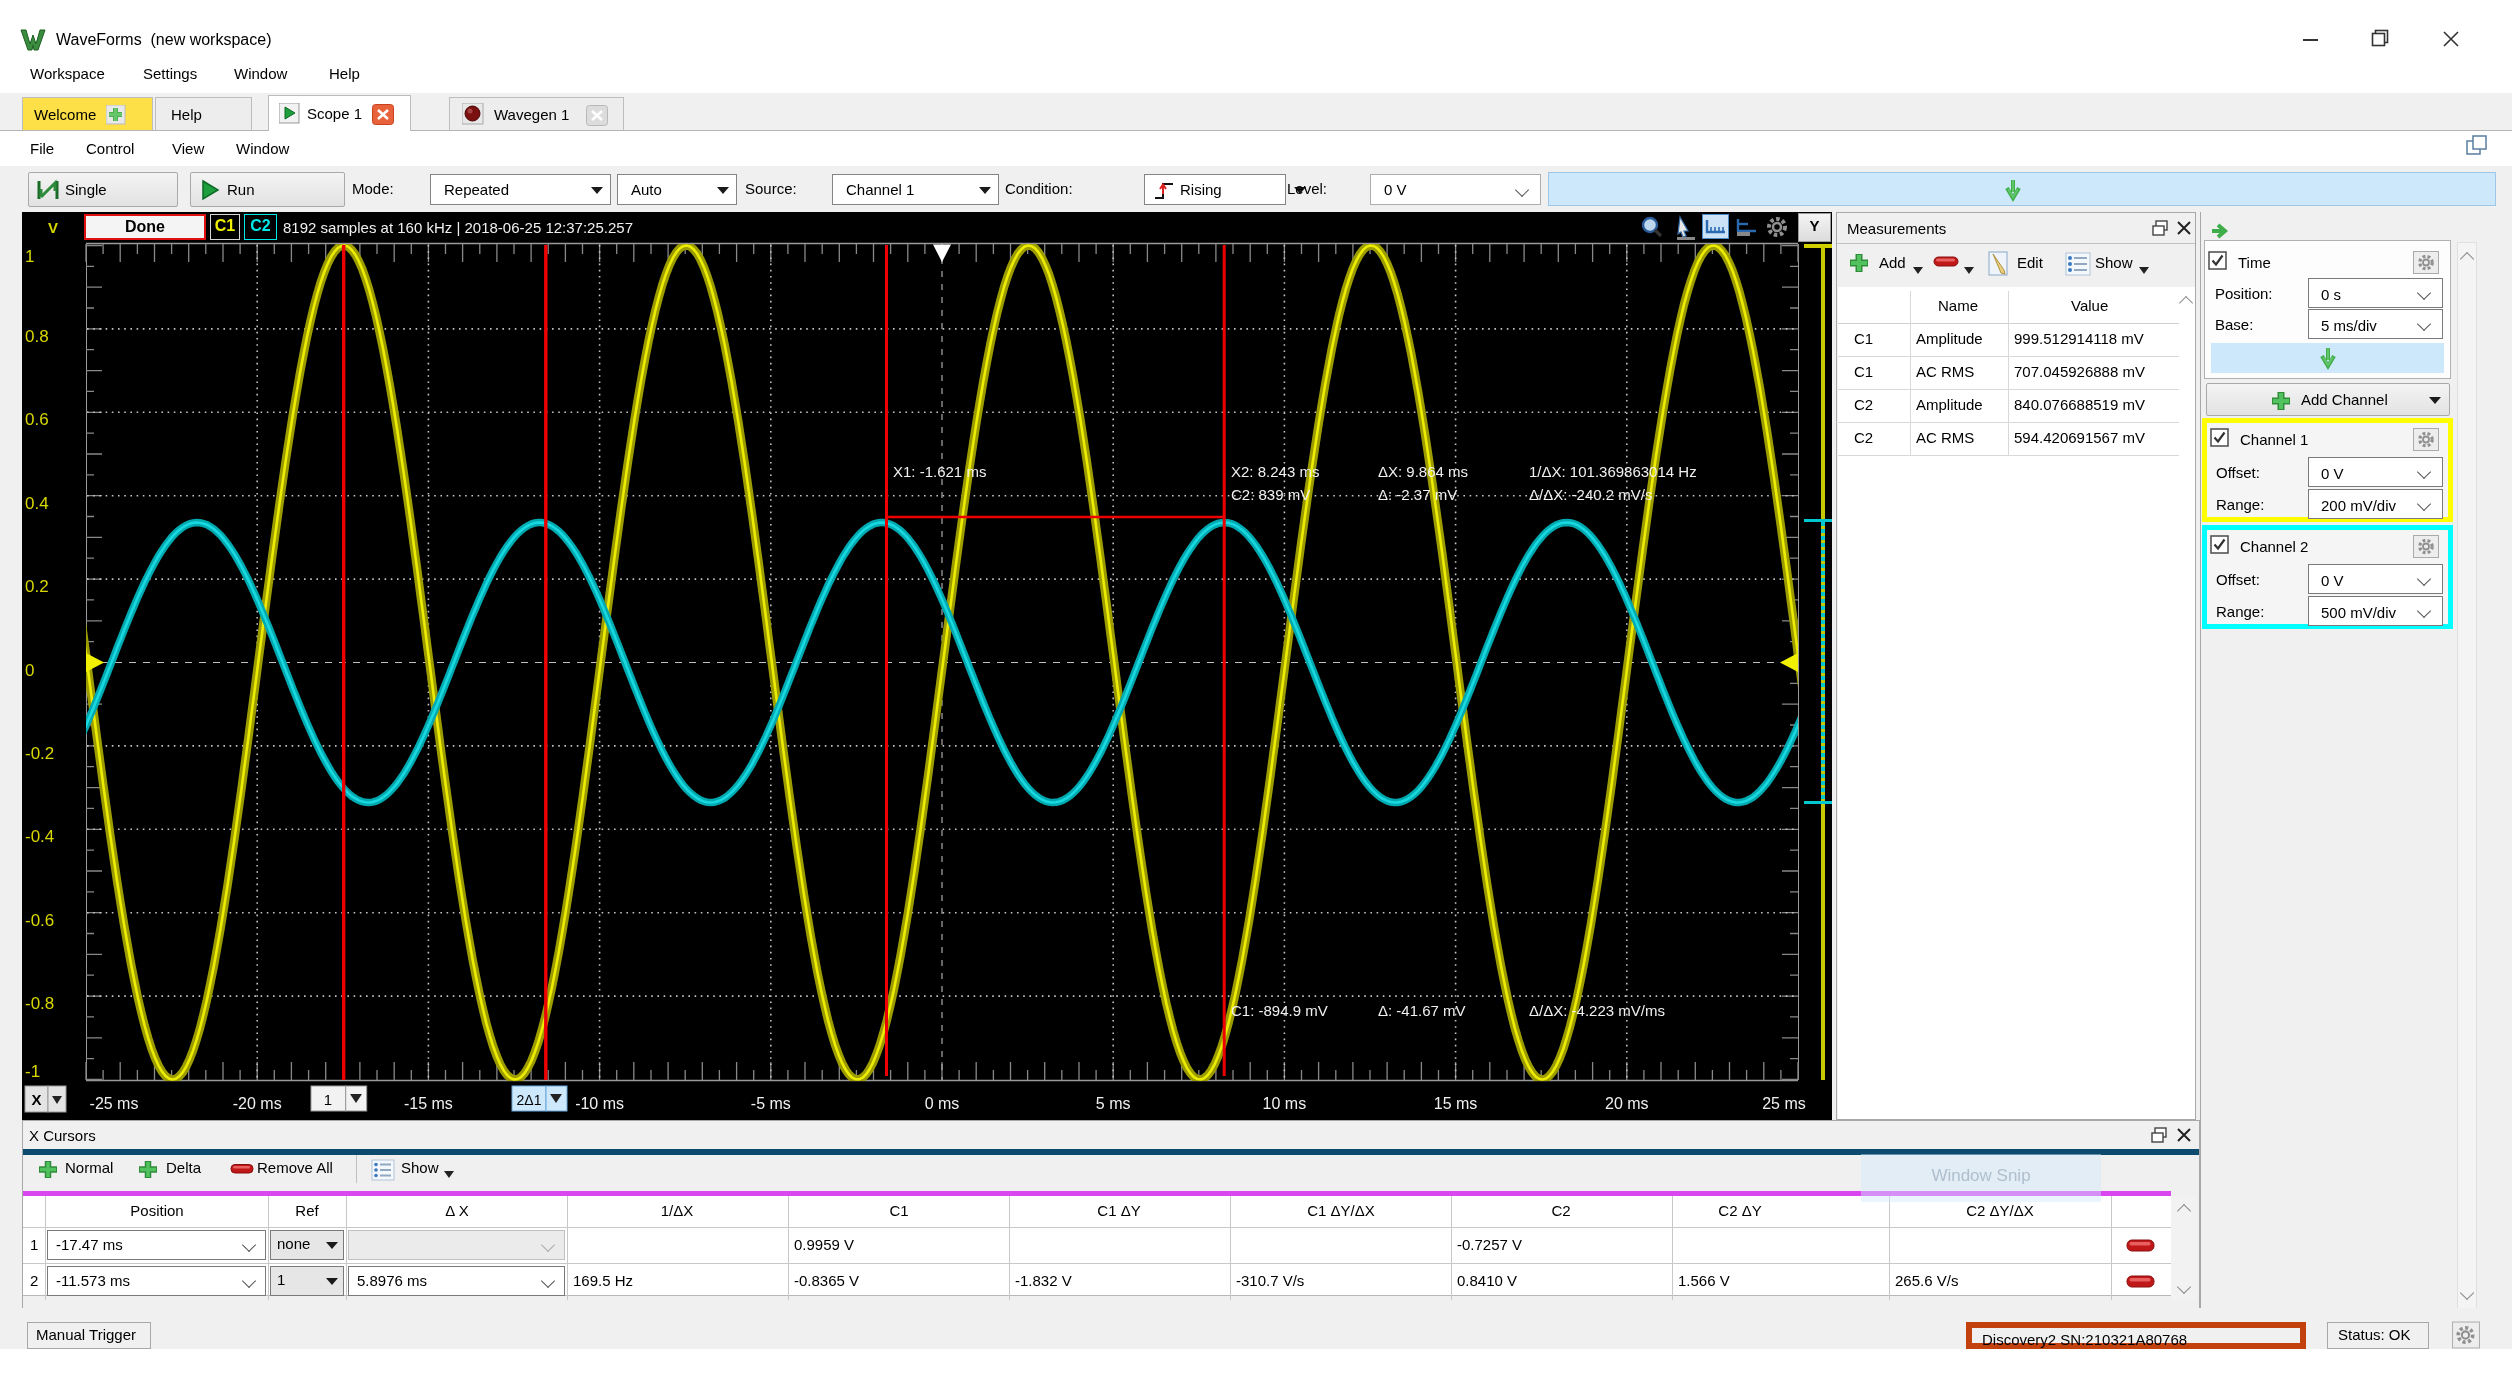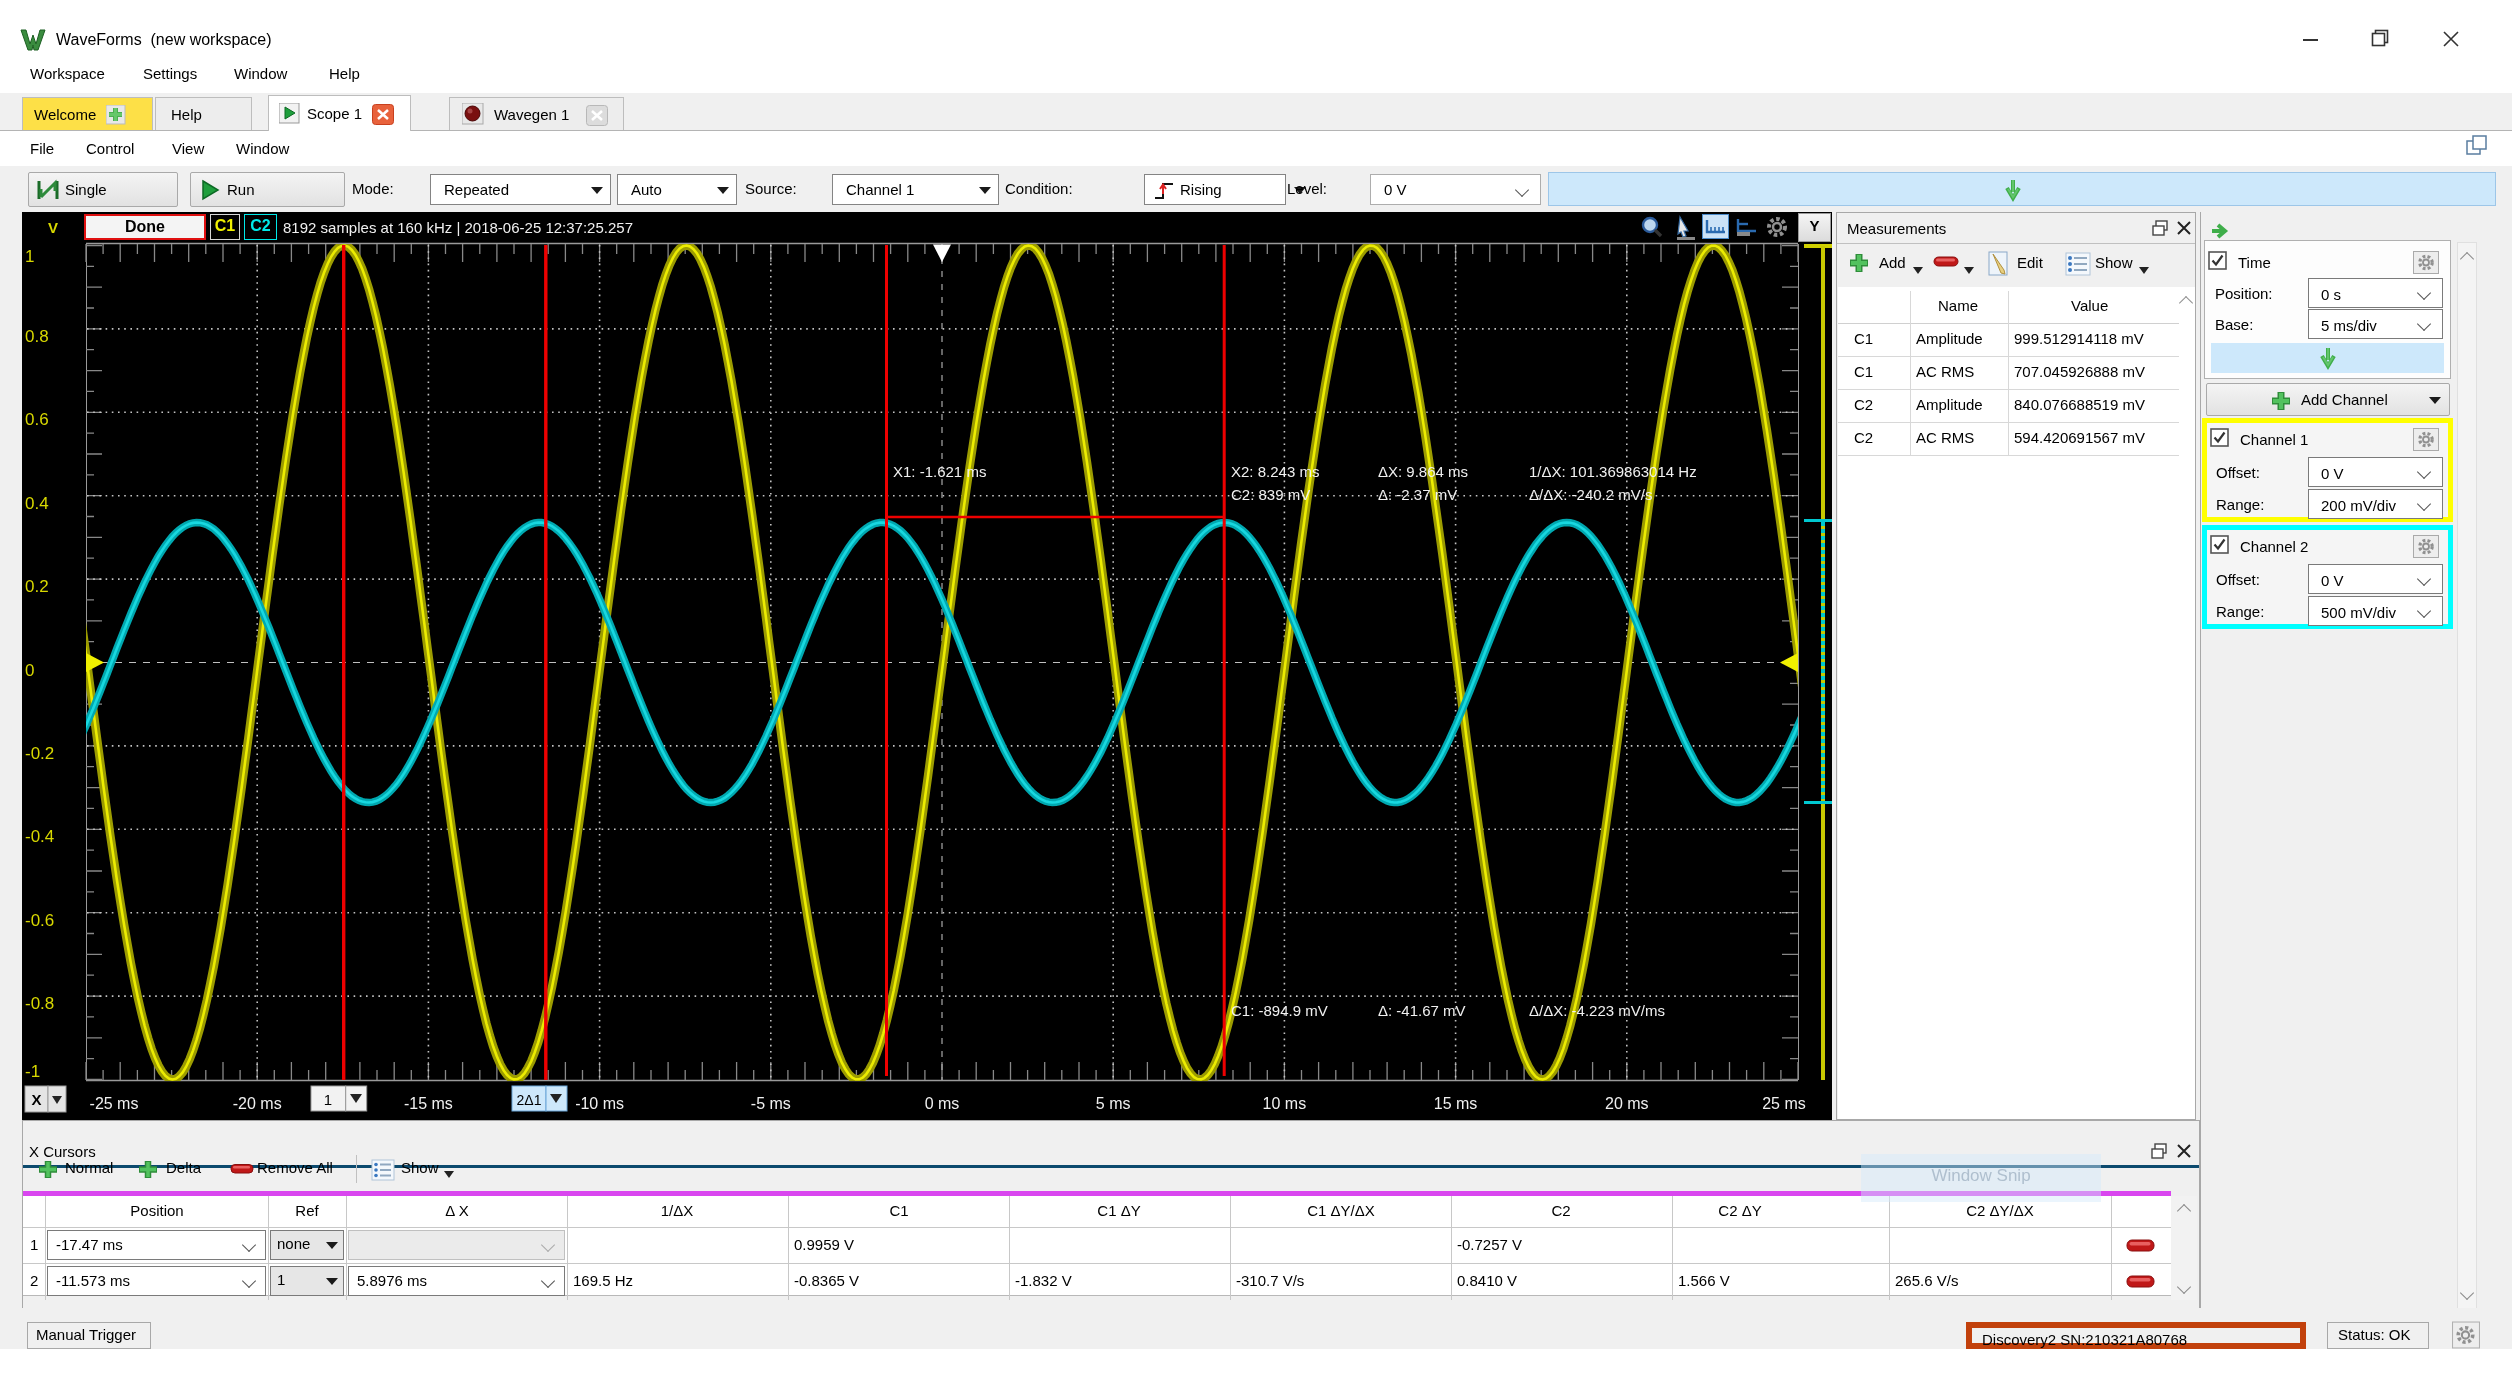--- a/index.html
+++ b/index.html
@@ -407,21 +407,21 @@
   <div class="combo" style="left:108px;top:384px;width:135px;height:30px;border-color:#7a7a7a;">
     <div class="lbl" style="left:12px;top:7px;font-size:15px;">500 mV/div</div>
     <div class="chev" style="left:110px;top:9px;"></div>
   </div>
   <div class="abs" style="left:257px;top:30px;width:20px;height:1068px;background:#f4f4f4;border:1px solid #e0e0e0;box-sizing:border-box;"></div>
   <div class="chev" style="left:262px;top:42px;transform:rotate(-135deg);border-color:#8a8a8a;"></div>
   <div class="chev" style="left:262px;top:1076px;transform:rotate(45deg);border-color:#8a8a8a;"></div>
 </div>
 
 <div class="abs" style="left:22px;top:1120px;width:2178px;height:190px;background:#f0f0f0;border:1px solid #a8a8a8;box-sizing:border-box;" id="xcur">
-  <div class="abs" style="left:0;top:16px;width:2176px;height:28px;border-bottom:3px solid #0c4a6e;">
+  <div class="abs" style="left:0;top:0;width:2176px;height:28px;border-bottom:6px solid #0c4a6e;">
     <div class="lbl" style="left:6px;top:6px;">X Cursors</div>
     <svg class="abs" style="left:2128px;top:6px" width="16" height="16">
         <rect x="4" y="1" width="11" height="9" fill="#fff" stroke="#444" stroke-width="1.4"></rect>
         <rect x="1" y="6" width="11" height="9" fill="#fff" stroke="#444" stroke-width="1.4"></rect>
       </svg>
     <svg class="abs" style="left:2154px;top:7px" width="14" height="14">
         <path d="M1 1 L13 13 M13 1 L1 13" stroke="#222" stroke-width="2"></path>
       </svg>
   </div>
 

